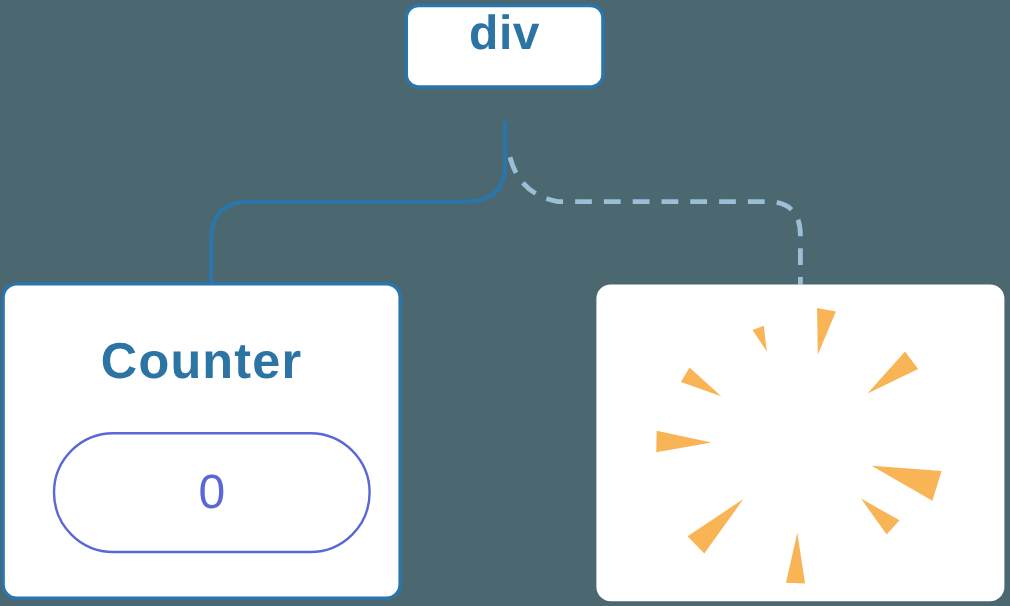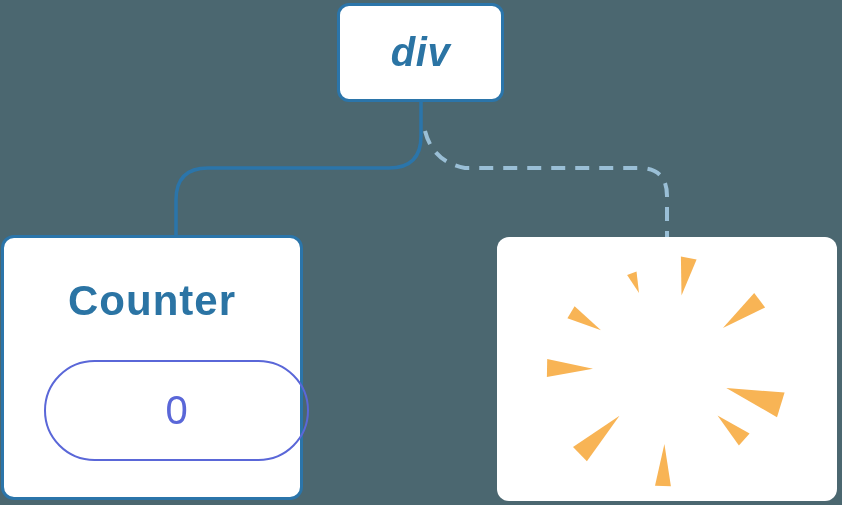--- a/index.html
+++ b/index.html
@@ -8,28 +8,28 @@
   }
   *{box-sizing:border-box; margin:0; padding:0;}
   html,body{width:842px; height:505px; overflow:hidden;}
   body{font-family:"Liberation Sans", sans-serif; background:var(--bg);}
   .stage{position:relative; width:842px; height:505px; background:var(--bg);}
   .edges{position:absolute; left:0; top:0; width:842px; height:505px;}
   .edge{fill:none;}
   .edge.solid{stroke:var(--blue); stroke-width:3.5;}
   .edge.dashed{stroke:var(--dashed); stroke-width:4; stroke-dasharray:14 10;}
   .node.root{
-    position:absolute; left:337px; top:3px; width:167px; height:99px;
+    position:absolute; left:337px; top:3px; width:167px; height:71px;
     background:var(--card); border:3px solid var(--blue); border-radius:12px;
-    display:flex; align-items:center; justify-content:center;font-style:italic;
+    display:flex; align-items:flex-start; justify-content:center;
   }
   .node.root span{color:var(--blue-text); font-size:40px; font-weight:600; letter-spacing:.5px;}
   .card{position:absolute; background:var(--card); border-radius:13px;}
   .card.counter{
-    left:1px; top:235px; width:302px; height:265px;
+    left:1px; top:235px; width:334px; height:265px;
     border:3px solid var(--blue);
     display:flex; flex-direction:column; align-items:center;
   }
   .card-title{
     margin-top:42px; color:var(--blue-text); font-size:42px; font-weight:600;
     letter-spacing:1px; line-height:1;
   }
   .pill{
     position:absolute; left:40px; top:122px; width:265px; height:101px;
     border:2.5px solid var(--indigo); border-radius:52px;

